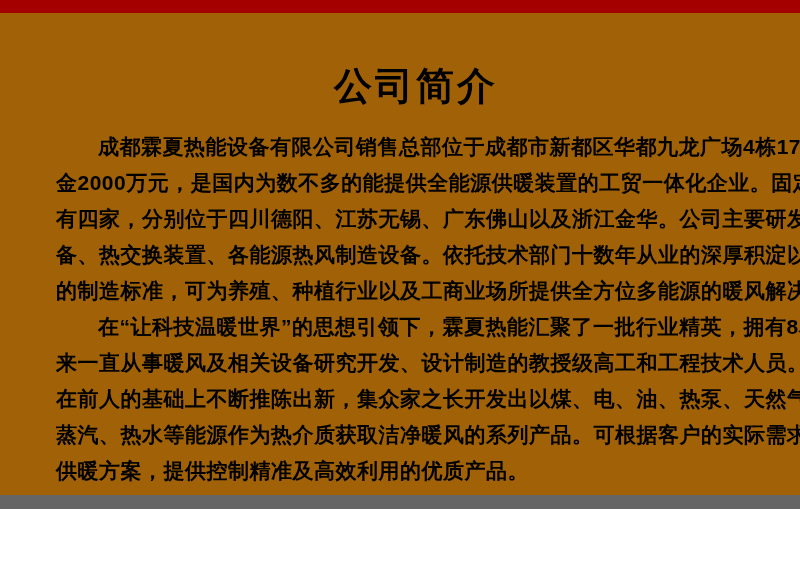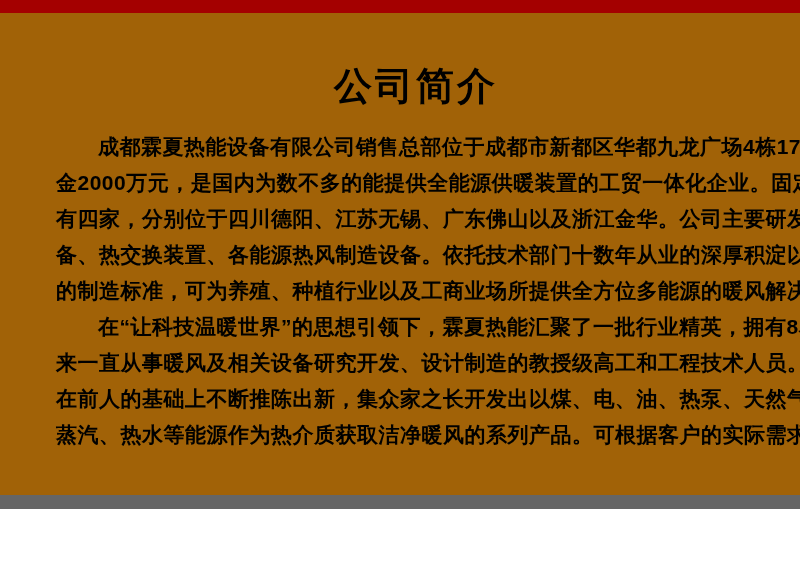--- a/index.html
+++ b/index.html
@@ -77,17 +77,18 @@
   <div class="body-text">
     <div class="line indent">成都霖夏热能设备有限公司销售总部位于成都市新都区华都九龙广场4栋17F，注册资</div>
     <div class="line">金2000万元，是国内为数不多的能提供全能源供暖装置的工贸一体化企业。固定代工厂国内</div>
     <div class="line">有四家，分别位于四川德阳、江苏无锡、广东佛山以及浙江金华。公司主要研发销售暖风设</div>
     <div class="line">备、热交换装置、各能源热风制造设备。依托技术部门十数年从业的深厚积淀以及严苛统一</div>
     <div class="line">的制造标准，可为养殖、种植行业以及工商业场所提供全方位多能源的暖风解决方案及产品。</div>
     <div class="line indent">在“让科技温暖世界”的思想引领下，霖夏热能汇聚了一批行业精英，拥有8名十多年</div>
     <div class="line">来一直从事暖风及相关设备研究开发、设计制造的教授级高工和工程技术人员。高屋建瓴的</div>
     <div class="line">在前人的基础上不断推陈出新，集众家之长开发出以煤、电、油、热泵、天然气、生物质、</div>
     <div class="line">蒸汽、热水等能源作为热介质获取洁净暖风的系列产品。可根据客户的实际需求，量身打造</div>
+    <div class="line">供暖方案，提供控制精准及高效利用的优质产品。</div>
   </div>
 
   <div class="bottom-bar" style="background-color: rgb(101, 101, 101);"></div>
 
 </div>
 
 </body></html>

